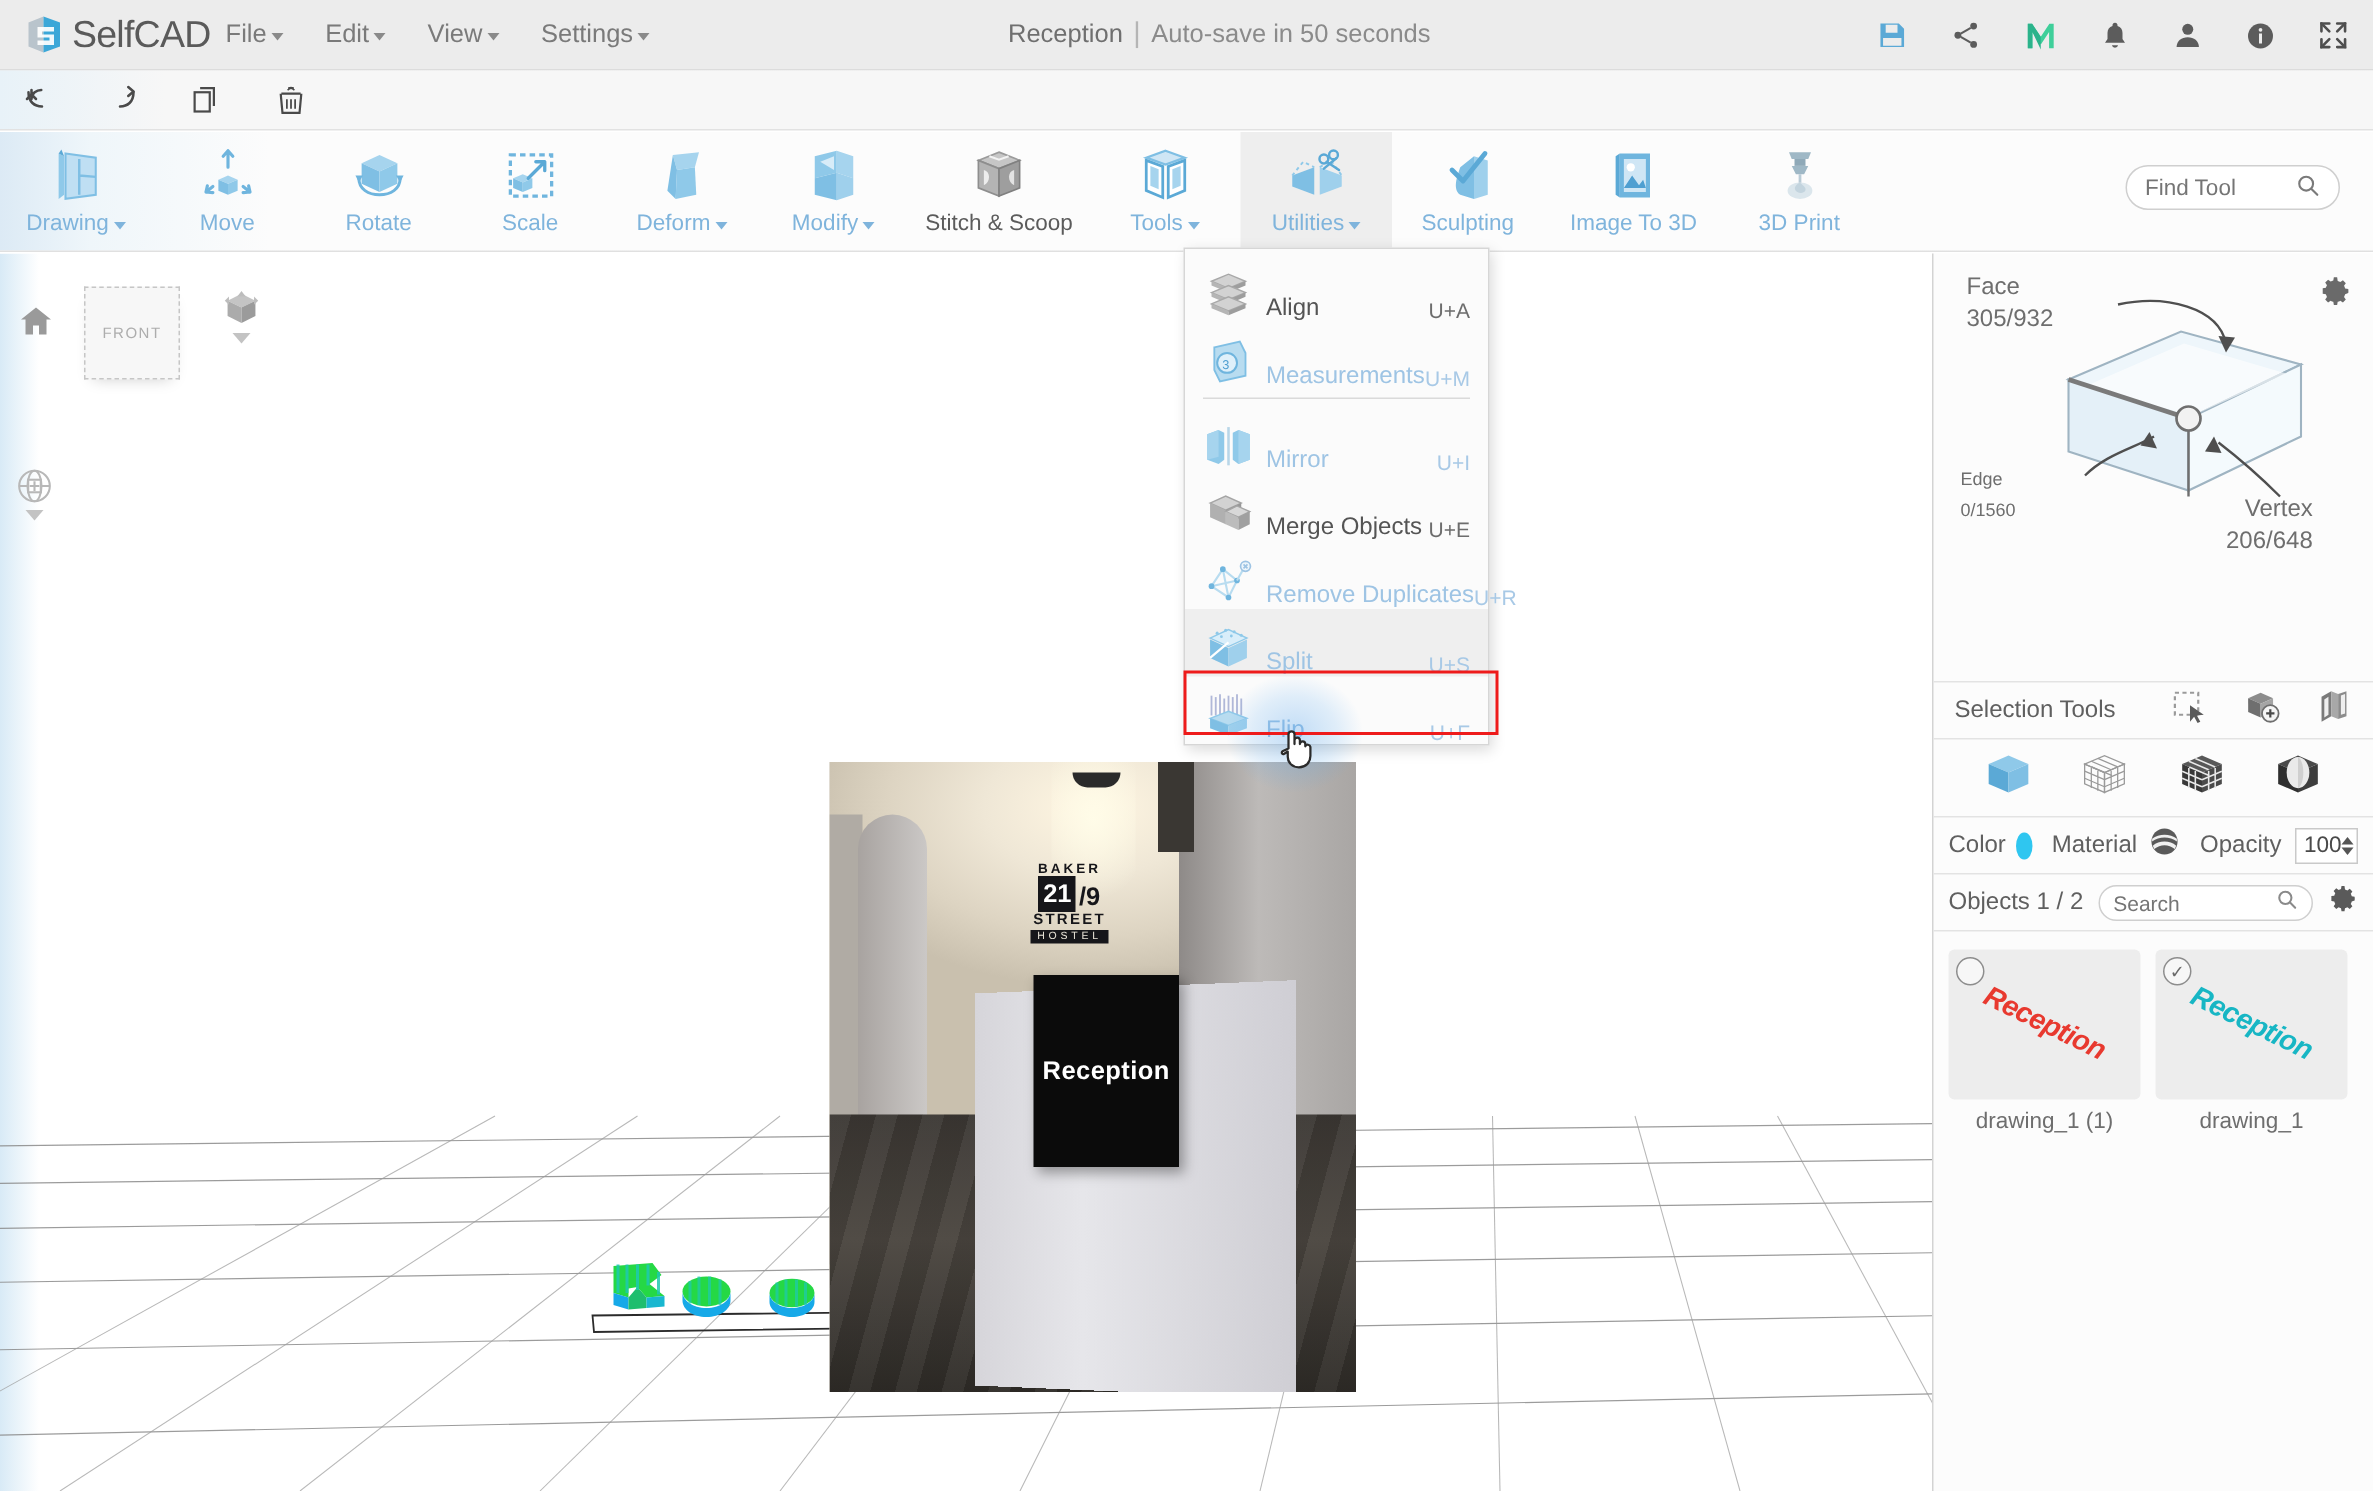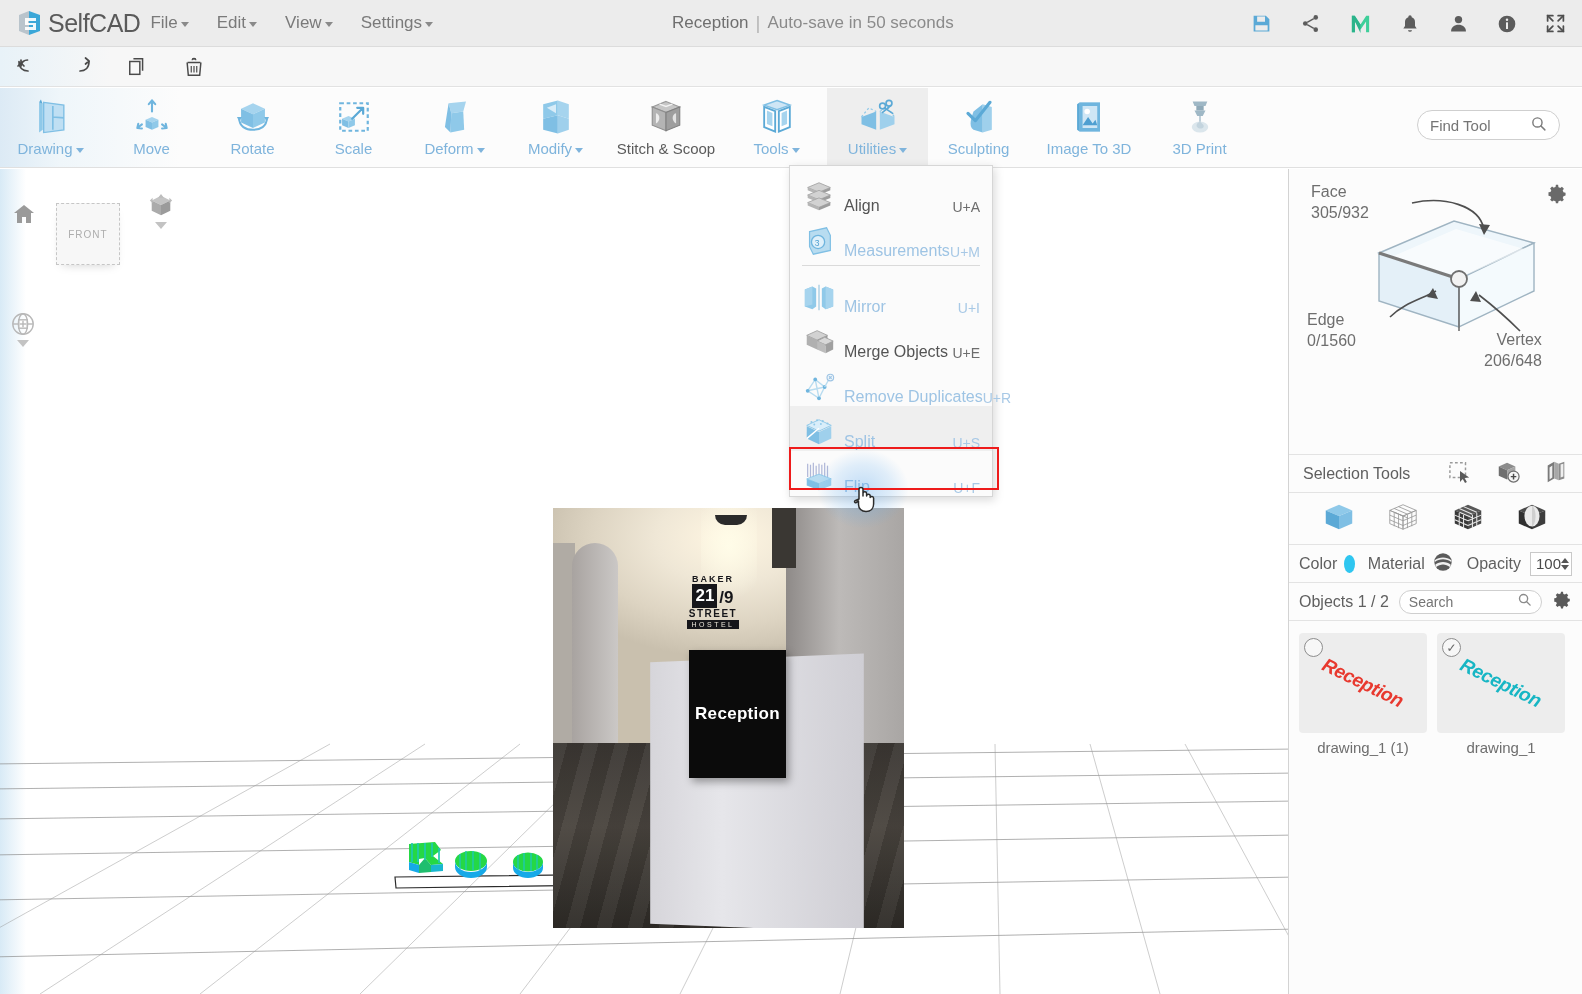--- a/index.html
+++ b/index.html
@@ -85,21 +85,21 @@
   .viewport {
     position: absolute; top: 169px; left: 0; width: 1288px; height: 825px;
     background: #ffffff; overflow: hidden;
   }
   .vp-left-glow {
     position: absolute; left: 0; top: 0; width: 26px; height: 100%;
     background: linear-gradient(to right, #d8eaf6, rgba(255,255,255,0));
     pointer-events: none;
   }
   .home-ico { position: absolute; left: 12px; top: 33px; cursor: pointer; }
-  .viewcube-wrap { position: absolute; left: 56px; top: 34px; }
+  .viewcube-wrap { position: absolute; left: 56px; top: 22px; }
   .viewcube {
     width: 64px; height: 62px; border: 1px dashed #c6c6c6; background: #f7f7f7;
     display: flex; align-items: center; justify-content: center;
     font-size: 10px; color: #adadad; letter-spacing: 1px; cursor: pointer;
     box-shadow: 0 5px 10px -6px rgba(0,0,0,0.22);
   }
   .cube-gizmo { position: absolute; left: 148px; top: 24px; display:flex; flex-direction:column; align-items:center; cursor:pointer; }
   .orbit-gizmo { position: absolute; left: 10px; top: 142px; display:flex; flex-direction:column; align-items:center; cursor:pointer; }
   .gz-caret { width:0;height:0;border-left:6px solid transparent;border-right:6px solid transparent;border-top:7px solid #c3c3c3;margin-top:3px; }
 
@@ -178,21 +178,21 @@
 
   
   .rightpanel {
     position: absolute; right: 0; top: 169px; width: 294px; height: 825px;
     background: #fcfcfc; border-left: 1px solid #d3d3d3;
   }
   .rp-sec { border-bottom: 1px solid #e3e3e3; }
   .selbox { position: relative; height: 286px; padding: 12px 14px 0 14px; }
   .gear-tr { position: absolute; right: 14px; top: 14px; cursor: pointer; }
   .lbl-face { position: absolute; left: 22px; top: 12px; font-size: 16px; color: #6e6e6e; line-height: 21px; }
-  .lbl-edge { position: absolute; left: 18px; top: 140px; font-size: 16px; color: #6e6e6e; line-height: 21px; }
+  .lbl-edge { position: absolute; left: 18px; top: 140px; font-size: 12px; color: #6e6e6e; line-height: 21px; }
   .lbl-vertex { position: absolute; left: 195px; top: 160px; font-size: 16px; color: #6e6e6e; line-height: 21px; text-align:right; }
   .seltools-row {
     height: 38px; display: flex; align-items: center; padding: 0 14px;
     justify-content: space-between;
   }
   .seltools-row .st-label { font-size: 16px; color: #5f5f5f; }
   .st-icons { display: flex; gap: 24px; align-items: center; }
   .st-ic { cursor: pointer; }
   .modes-row {
     height: 52px; display:flex; align-items:center; justify-content: space-around;

